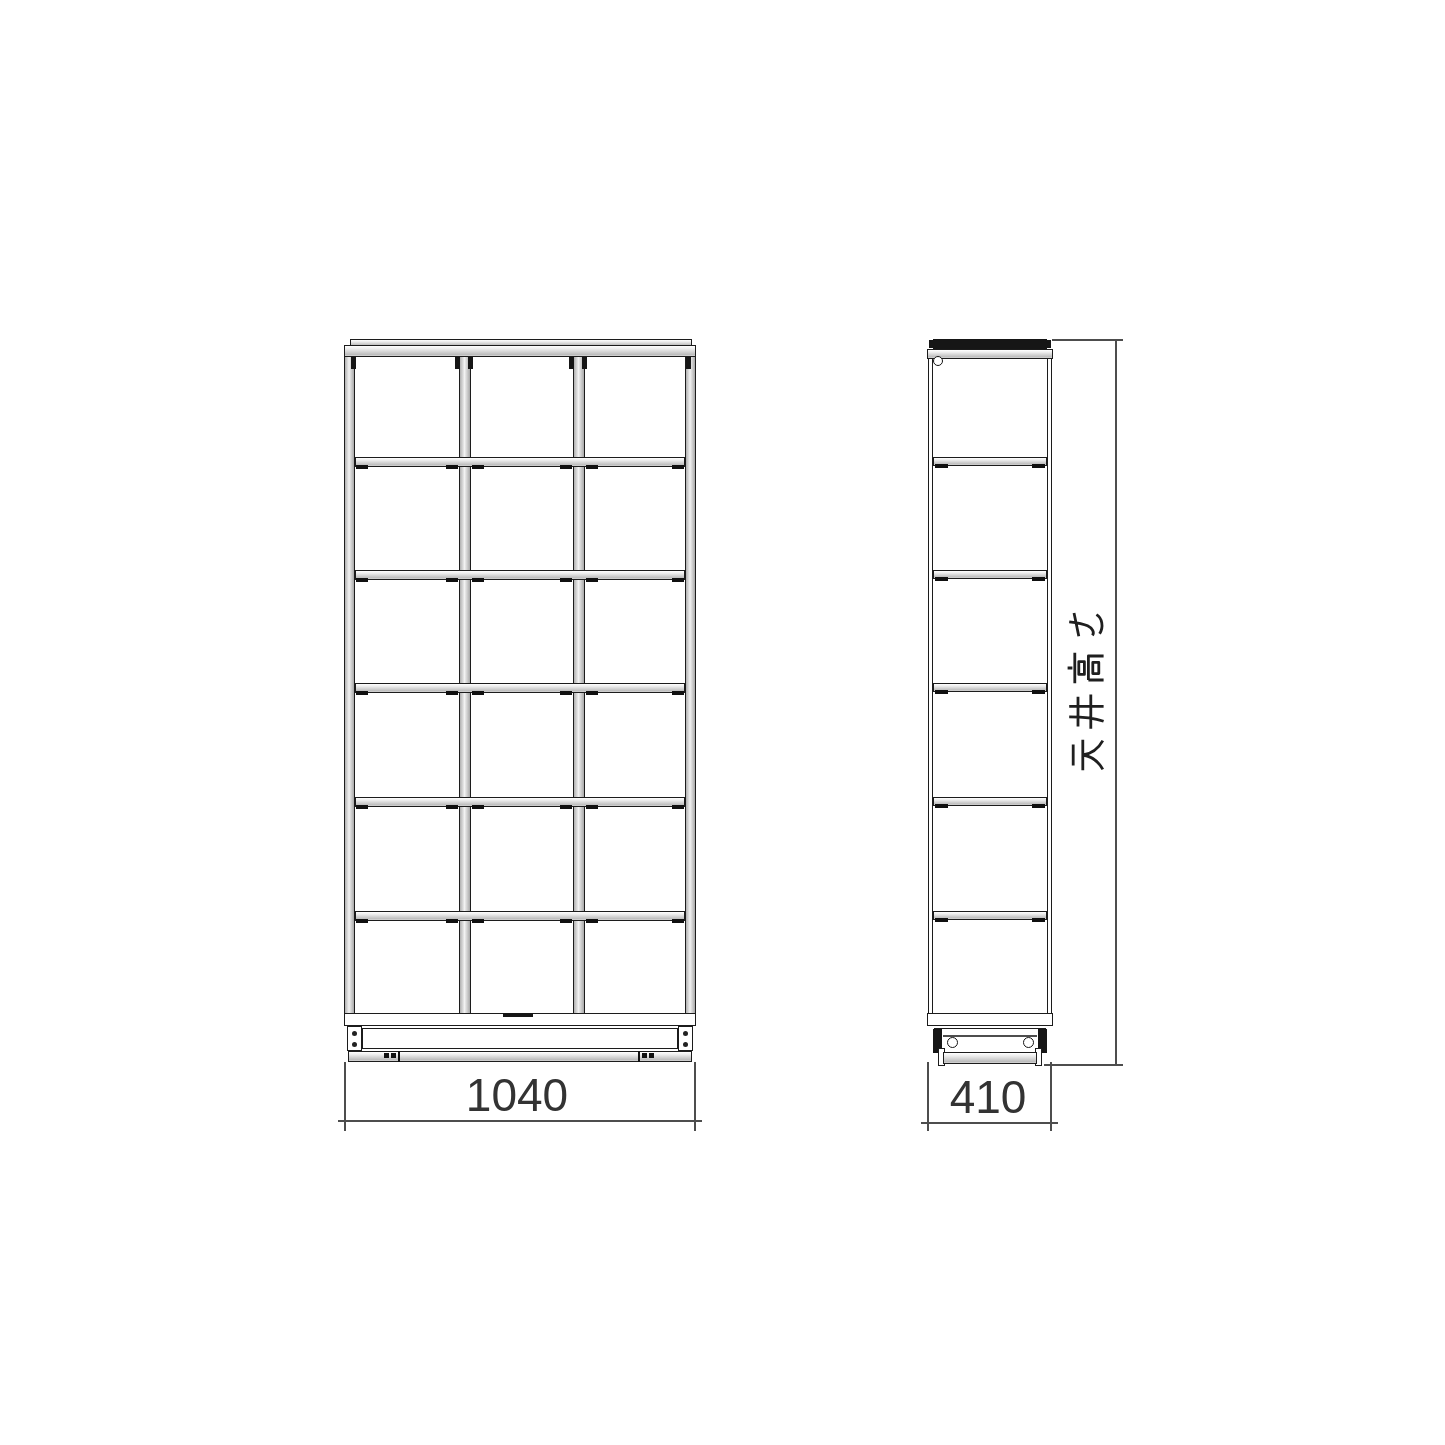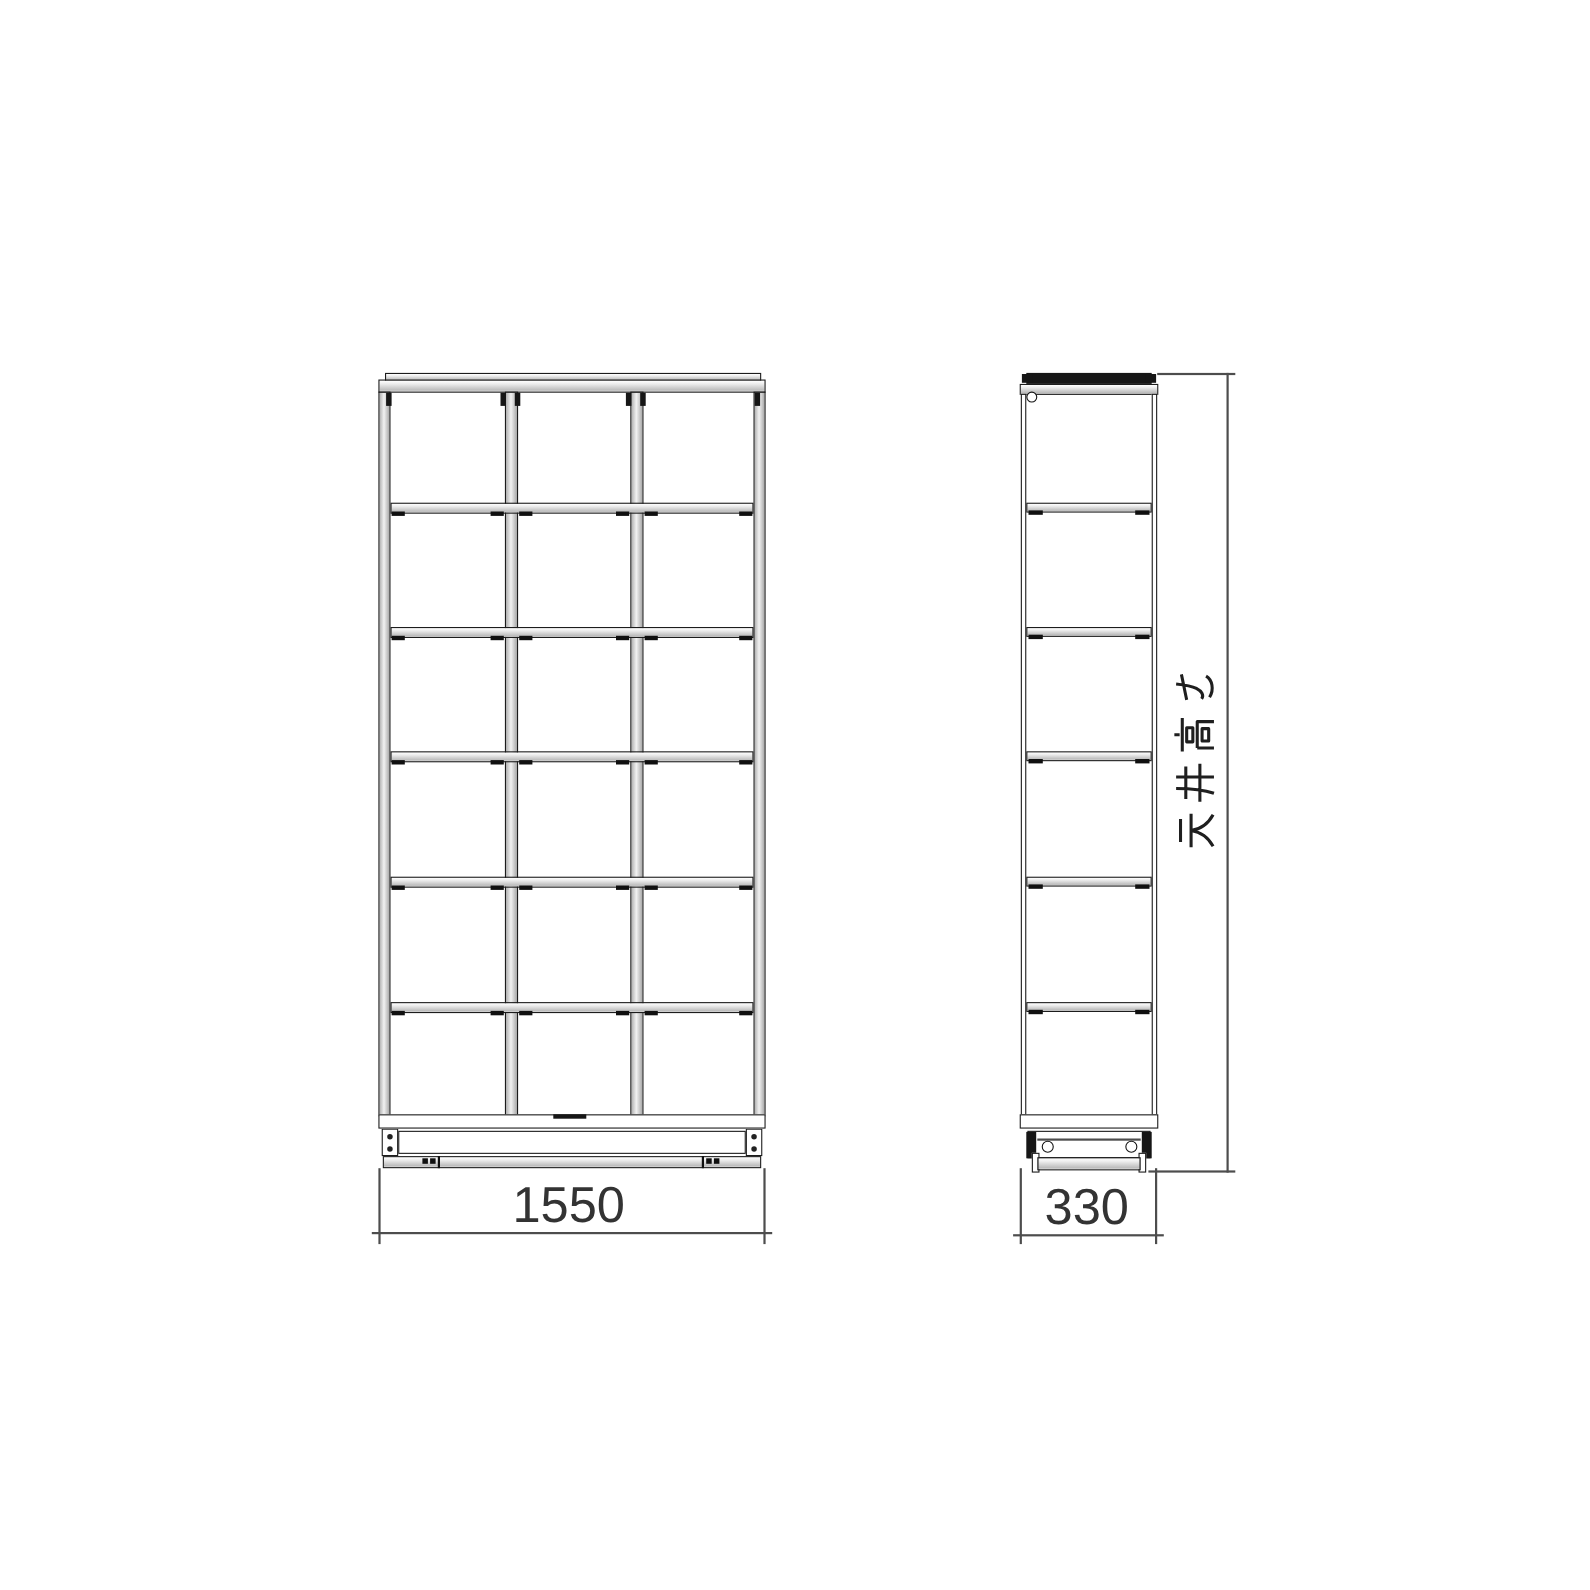--- a/index.html
+++ b/index.html
@@ -138,23 +138,23 @@
       <div class="abs dimline" style="left: 694px; top: 1062px; width: 2px; height: 69px;"></div>
       <div class="abs dimline" style="left: 338px; top: 1120px; width: 364px; height: 2px;"></div>
       <div class="abs dimline" style="left: 927px; top: 1062px; width: 2px; height: 69px;"></div>
       <div class="abs dimline" style="left: 1050px; top: 1062px; width: 2px; height: 69px;"></div>
       <div class="abs dimline" style="left: 921px; top: 1122px; width: 137px; height: 2px;"></div>
       <div class="abs dimline" style="left: 1052px; top: 339px; width: 71px; height: 2px;"></div>
       <div class="abs dimline" style="left: 1044px; top: 1064px; width: 79px; height: 2px;"></div>
       <div class="abs dimline" style="left: 1115px; top: 339px; width: 2px; height: 727px;"></div>
     </div>
 
-  <div class="dim-text" style="left:437px; top:1072px; width:160px;">1550</div>
+  <div class="dim-text" style="left:437px; top:1072px; width:160px;">1040</div>
 
-  <div class="dim-text" style="left:908px; top:1074px; width:160px;">330</div>
+  <div class="dim-text" style="left:908px; top:1074px; width:160px;">410</div>
 
   <div id="ceiling-label" aria-label="天井高さ">
     <svg width="40" height="40" viewBox="0 0 100 100">
       <path class="glyph" d="M24 18 H76 M12 42 H88 M50 42 C47 62 36 80 14 92 M50 42 C53 62 64 80 86 92"></path>
     </svg>
     <svg width="40" height="40" viewBox="0 0 100 100">
       <path class="glyph" d="M14 30 H88 M8 62 H94 M38 8 C38 40 34 74 27 94 M64 8 V94"></path>
     </svg>
     <svg width="40" height="40" viewBox="0 0 100 100">
       <path class="glyph" d="M50 4 V16 M12 22 H88 M34 32 H66 V46 H34 Z M20 56 V94 M20 56 H80 V94 M36 67 H64 V82 H36 Z"></path>

